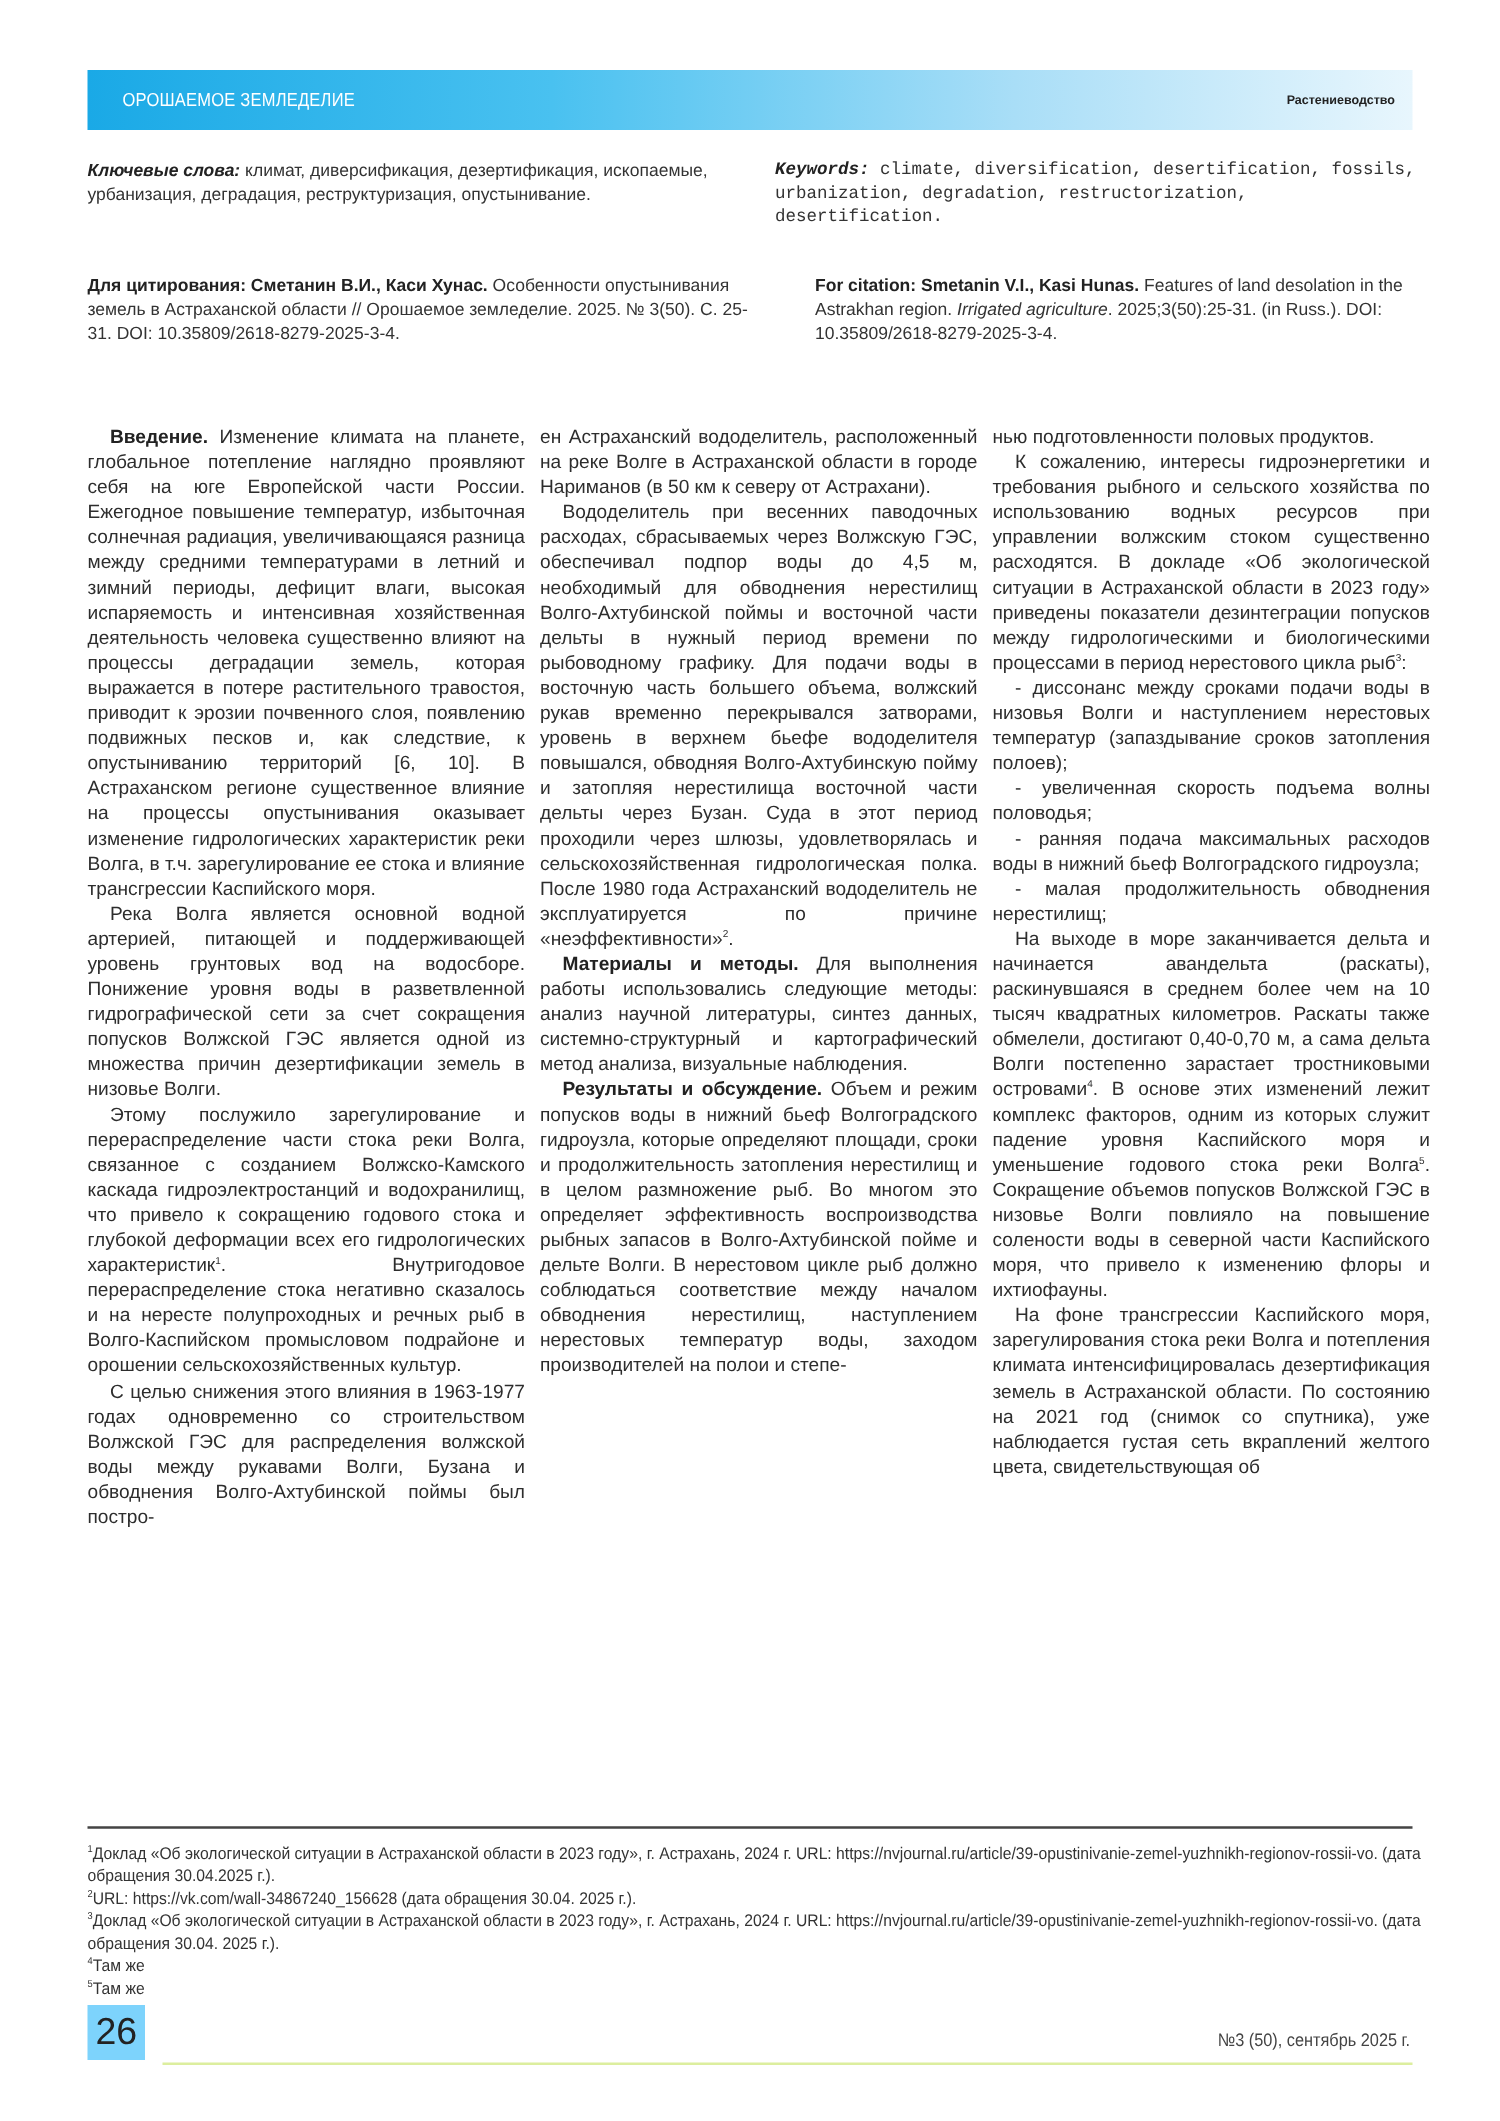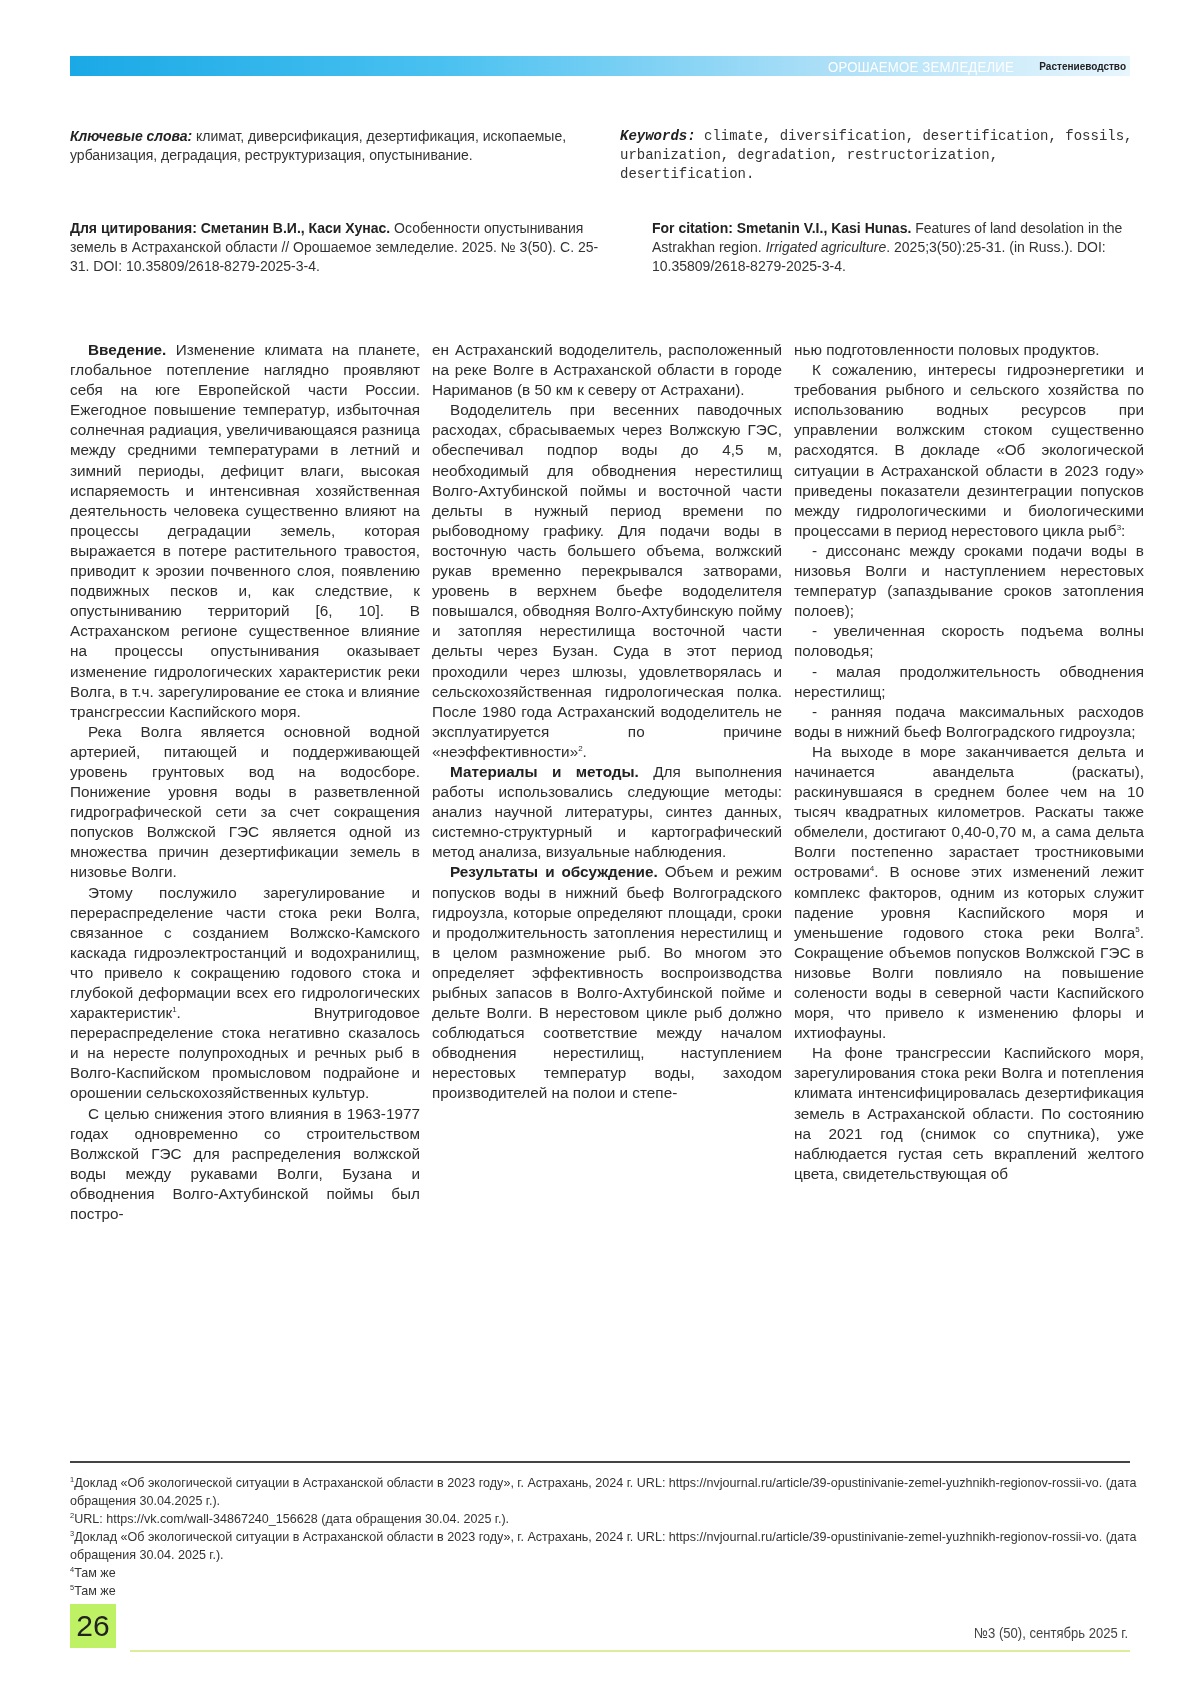--- a/index.html
+++ b/index.html
@@ -1,40 +1,40 @@
 <!DOCTYPE html>
 <html><head>
 <meta charset="utf-8">
 <style>
   html, body { margin: 0; padding: 0; background: #ffffff; }
   body { width: 1200px; height: 1697px; position: relative; overflow: hidden; font-family: "Liberation Sans", sans-serif; color: #2a2a2a; }
-  .header-bar { position: absolute; left: 70px; top: 56px; width: 1060px; height: 20px;
+  .header-bar { position: absolute; left: 70px; top: 56px; width: 1060px; height: 48px;
     background: linear-gradient(90deg, #1aa9e6 0%, #49c1f0 35%, #a9def7 70%, #e8f6fd 100%);
-    display: flex; align-items: center; justify-content: flex-end; box-sizing: border-box; padding: 0 4px 0 28px; }
+    display: flex; align-items: center; justify-content: space-between; box-sizing: border-box; padding: 0 14px 0 28px; }
   .header-left { color: #ffffff; font-size: 15px; letter-spacing: 0.2px; transform: scaleX(0.88); transform-origin: left center; }
   .header-right { color: #222; font-size: 10px; font-weight: bold; }
   .meta { position: absolute; font-size: 14px; line-height: 19px; color: #333; }
   .meta b { color: #222; }
   .meta i b, .meta b i { color: #222; }
   .kw-ru { left: 70px; top: 127px; width: 540px; }
   .kw-en { left: 620px; top: 127px; width: 520px; font-family: Liberation Mono, monospace; }
   .cit-ru { left: 70px; top: 219px; width: 540px; }
   .cit-en { left: 652px; top: 219px; width: 520px; }
   .col { position: absolute; top: 340px; width: 350px; font-size: 15.3px; line-height: 20.1px; color: #2d2d2d; text-align: justify; hyphens: manual; }
   .col p { margin: 0; text-indent: 18px; }
   .col p.noindent { text-indent: 0; }
   .col1 { left: 70px; }
   .col2 { left: 432px; }
   .col3 { left: 794px; }
   .col b { color: #222; }
   sup { font-size: 8px; line-height: 0; vertical-align: super; }
   .fn-rule { position: absolute; left: 70px; top: 1461px; width: 1060px; height: 2px; background: #444; }
   .footnotes { position: absolute; left: 70px; top: 1474px; width: 1070px; font-size: 13.5px; line-height: 18px; color: #333; transform: scaleX(0.93); transform-origin: left top; width: 1150px; }
   .footnotes div { margin: 0; }
-  .page-num { position: absolute; left: 70px; top: 1604px; width: 46px; height: 44px; background: #bef264; font-size: 30px; line-height: 44px; text-align: center; color: #222; }
+  .page-num { position: absolute; left: 70px; top: 1604px; width: 46px; height: 44px; background: #7dd3fc; font-size: 30px; line-height: 44px; text-align: center; color: #222; }
   .footer-line { position: absolute; left: 130px; top: 1650px; width: 1000px; height: 2px; background: #dcee9e; }
   .issue { position: absolute; right: 72px; top: 1625px; font-size: 14.5px; color: #444; transform: scaleX(0.9); transform-origin: right center; }
 </style>
 </head>
 <body>
 
 <div class="header-bar">
   <span class="header-left">ОРОШАЕМОЕ ЗЕМЛЕДЕЛИЕ</span>
   <span class="header-right">Растениеводство</span>
 </div>
@@ -65,22 +65,22 @@
   <p><span>Вододелитель при весенних паводочных расходах, сбрасываемых через Волжскую ГЭС, обеспечивал подпор воды до 4,5 м, необходимый для обводнения нерестилищ Волго-Ахтубинской поймы и восточной части дельты в нужный период времени по рыбоводному графику. Для подачи воды в восточную часть большего объема, волжский рукав временно перекрывался затворами, уровень в верхнем бьефе вододелителя повышался, обводняя Волго-Ахтубинскую пойму и затопляя нерестилища восточной части дельты через Бузан. Суда в этот период проходили через шлюзы, удовлетворялась и сельскохозяйственная гидрологическая полка. После 1980 года Астраханский вододелитель не эксплуатируется по причине «неэффективности»</span><sup>2</sup><span>.</span></p>
   <p><b>Материалы и методы.</b><span> Для выполнения работы использовались следующие методы: анализ научной литературы, синтез данных, системно-структурный и картографический метод анализа, визуальные наблюдения.</span></p>
   <p><b>Результаты и обсуждение.</b><span> Объем и режим попусков воды в нижний бьеф Волгоградского гидроузла, которые определяют площади, сроки и продолжительность затопления нерестилищ и в целом размножение рыб. Во многом это определяет эффективность воспроизводства рыбных запасов в Волго-Ахтубинской пойме и дельте Волги. В нерестовом цикле рыб должно соблюдаться соответствие между началом обводнения нерестилищ, наступлением нерестовых температур воды, заходом производителей на полои и степе-</span></p>
 </div>
 
 <div class="col col3">
   <p class="noindent">нью подготовленности половых продуктов.</p>
   <p><span>К сожалению, интересы гидроэнергетики и требования рыбного и сельского хозяйства по использованию водных ресурсов при управлении волжским стоком существенно расходятся. В докладе «Об экологической ситуации в Астраханской области в 2023 году» приведены показатели дезинтеграции попусков между гидрологическими и биологическими процессами в период нерестового цикла рыб</span><sup>3</sup><span>:</span></p>
   <p>- диссонанс между сроками подачи воды в низовья Волги и наступлением нерестовых температур (запаздывание сроков затопления полоев);</p>
   <p>- увеличенная скорость подъема волны половодья;</p>
+  <p>- ранняя подача максимальных расходов воды в нижний бьеф Волгоградского гидроузла;</p>
   <p> - малая продолжительность обводнения нерестилищ;</p>
-  <p>- ранняя подача максимальных расходов воды в нижний бьеф Волгоградского гидроузла;</p>
   <p><span>На выходе в море заканчивается дельта и начинается авандельта (раскаты), раскинувшаяся в среднем более чем на 10 тысяч квадратных километров. Раскаты также обмелели, достигают 0,40-0,70 м, а сама дельта Волги постепенно зарастает тростниковыми островами</span><sup>4</sup><span>. В основе этих изменений лежит комплекс факторов, одним из которых служит падение уровня Каспийского моря и уменьшение годового стока реки Волга</span><sup>5</sup><span>. Сокращение объемов попусков Волжской ГЭС в низовье Волги повлияло на повышение солености воды в северной части Каспийского моря, что привело к изменению флоры и ихтиофауны.</span></p>
   <p>На фоне трансгрессии Каспийского моря, зарегулирования стока реки Волга и потепления климата интенсифицировалась дезертификация земель в Астраханской области. По состоянию на 2021 год (снимок со спутника), уже наблюдается густая сеть вкраплений желтого цвета, свидетельствующая об</p>
 </div>
 
 <div class="fn-rule"></div>
 <div class="footnotes">
   <div><sup>1</sup><span>Доклад «Об экологической ситуации в Астраханской области в 2023 году», г. Астрахань, 2024 г. URL: https://nvjournal.ru/article/39-opustinivanie-zemel-yuzhnikh-regionov-rossii-vo. (дата обращения 30.04.2025 г.).</span></div>
   <div><sup>2</sup><span>URL: https://vk.com/wall-34867240_156628 (дата обращения 30.04. 2025 г.).</span></div>
   <div><sup>3</sup><span>Доклад «Об экологической ситуации в Астраханской области в 2023 году», г. Астрахань, 2024 г. URL: https://nvjournal.ru/article/39-opustinivanie-zemel-yuzhnikh-regionov-rossii-vo. (дата обращения 30.04. 2025 г.).</span></div>
   <div><sup>4</sup><span>Там же</span></div>

